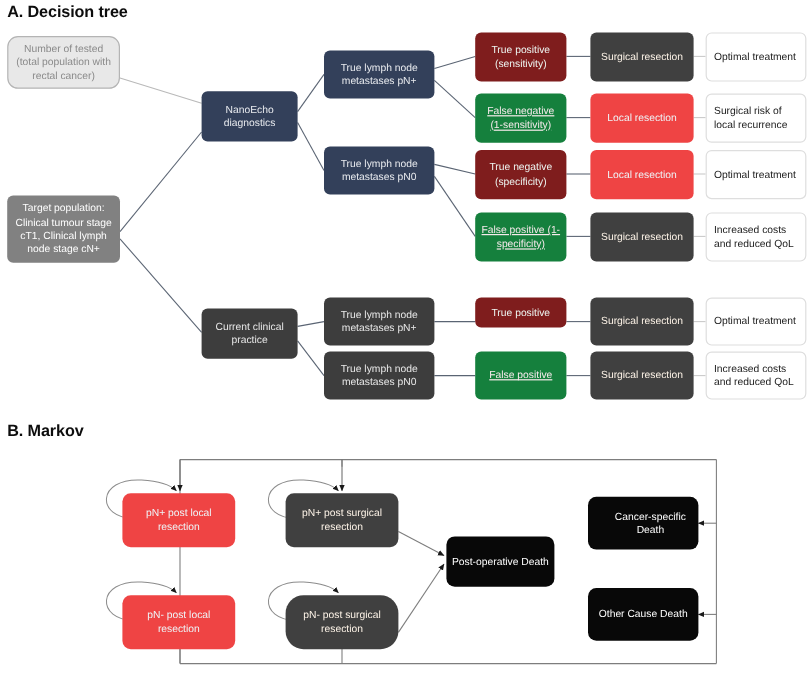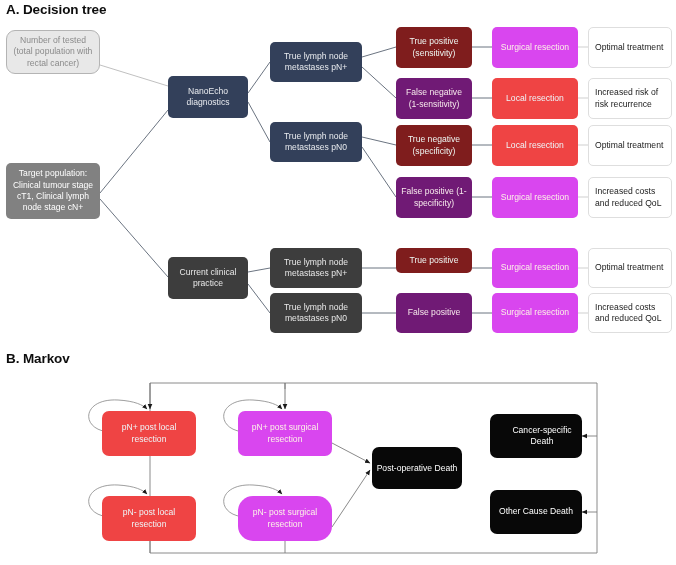--- a/index.html
+++ b/index.html
@@ -53,22 +53,22 @@
   .n-lightgrey {
     background: #e8e8e8;
     border: 1px solid #b4b4b4;
     color: #8a8a8a;
     border-radius: 9px;
   }
   .n-midgrey   { background: #818181; color: #ffffff; }
   .n-navy      { background: #33405a; color: #e9ebef; }
   .n-darkgrey  { background: #3d3d3d; color: #e8e8e8; }
   .n-green     { background: #7f1d1d; color: #eef6f2; }
-  .n-red       { background: #701a75; color: #f7eaec; }
-  .n-orange    { background: #d946ef; color: #fdf3e7; }
+  .n-red       { background: #15803d; color: #f7eaec; text-decoration: underline; }
+  .n-orange    { background: #404040; color: #fdf3e7; }
   .n-teal      { background: #ef4444; color: #eef5f8; }
   .n-white {
     background: #ffffff;
     border: 1px solid #dedede;
     color: #1a1a1a;
     text-align: left;
     justify-content: flex-start;
     padding: 3px 6px;
     font-size: 8.6px;
   }
@@ -202,21 +202,21 @@
     <span>Optimal treatment</span>
   </div>
 
   <div class="node n-red" style="left:396px; top:78px; width:76px; height:41px;">
     <span>False negative (1-sensitivity)</span>
   </div>
   <div class="node n-teal" style="left:492px; top:78px; width:86px; height:41px;">
     <span>Local resection</span>
   </div>
   <div class="node n-white" style="left:588px; top:78px; width:84px; height:41px;">
-    <span>Increased risk of risk recurrence</span>
+    <span>Surgical risk of local recurrence</span>
   </div>
 
   <div class="node n-green" style="left:396px; top:125px; width:76px; height:41px;">
     <span>True negative (specificity)</span>
   </div>
   <div class="node n-teal" style="left:492px; top:125px; width:86px; height:41px;">
     <span>Local resection</span>
   </div>
   <div class="node n-white" style="left:588px; top:125px; width:84px; height:41px;">
     <span>Optimal treatment</span>

